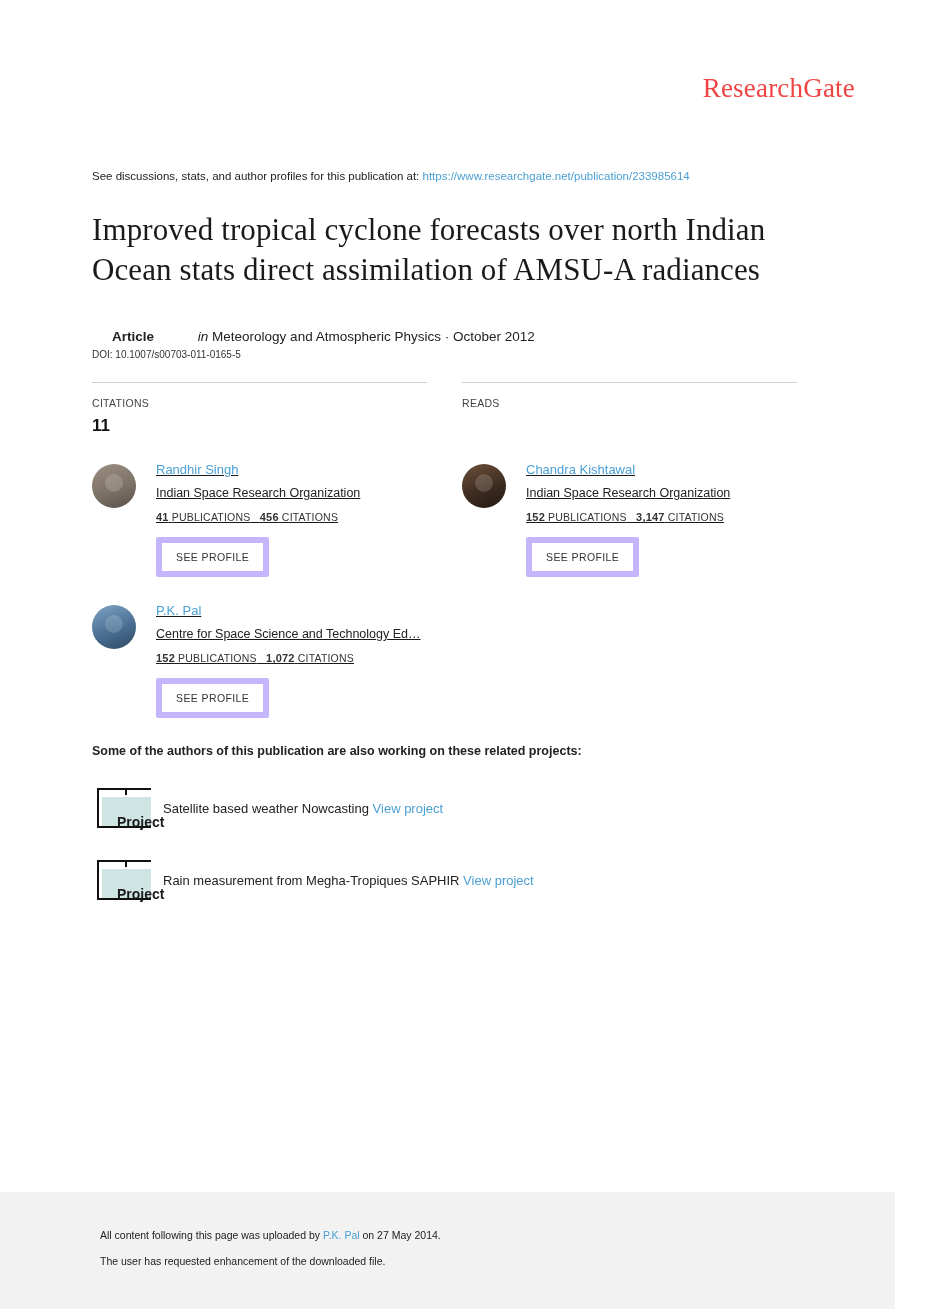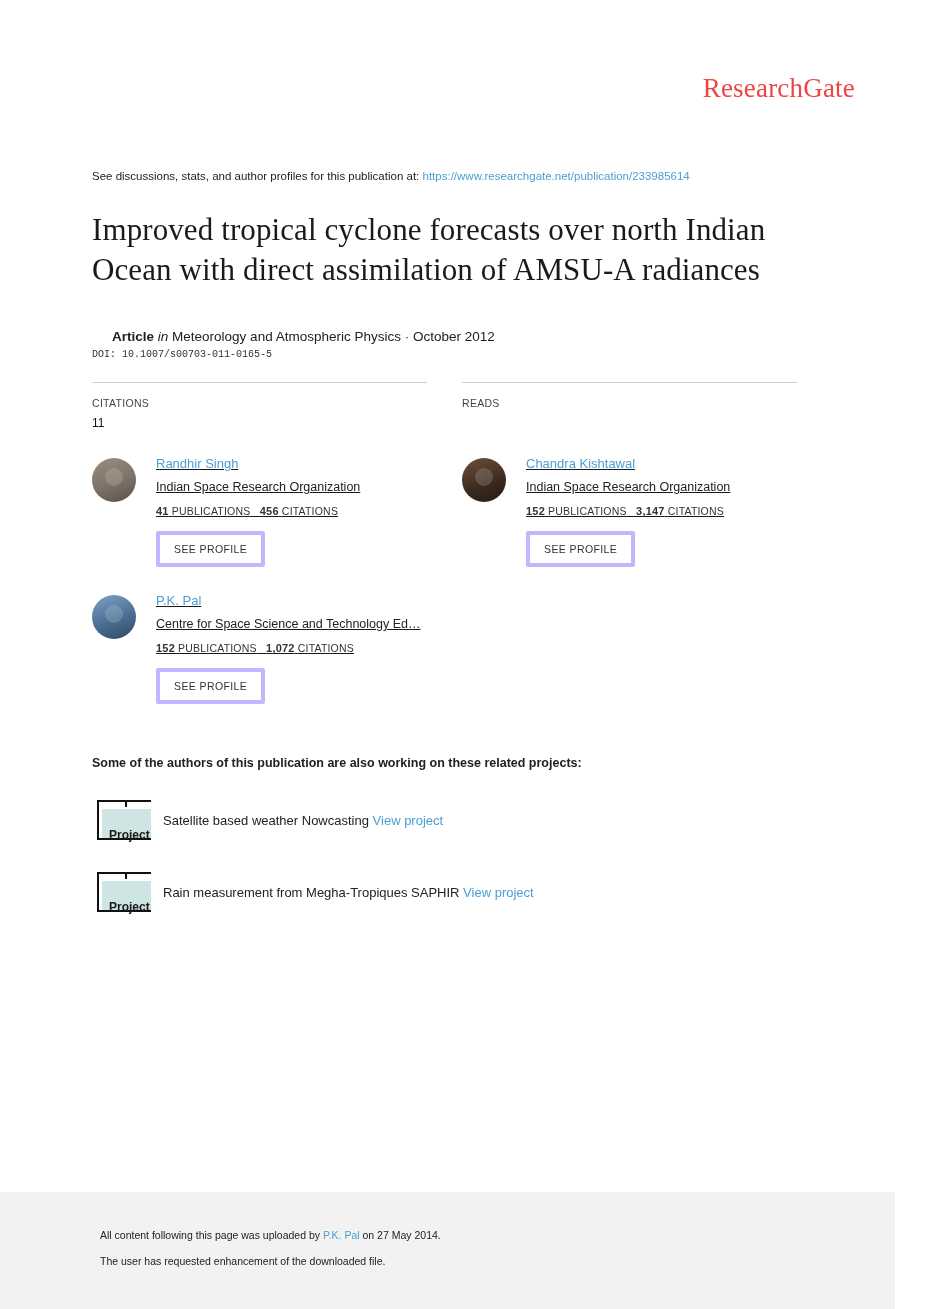--- a/index.html
+++ b/index.html
@@ -56,46 +56,46 @@
     margin: 0 0 40px 0;
     max-width: 740px;
     letter-spacing: 0.1px;
   }
   .article-line {
     font-size: 13.5px;
     color: #222;
     margin-bottom: 5px;
   }
   .article-line .bold { font-weight: bold; margin-left: 20px; }
-  .article-line .ital { font-style: italic; }
+  .article-line .ital { font-style: italic; margin-left: 40px; }
   .doi-line {
     font-size: 10px;
     color: #333;
     margin-bottom: 22px;
-    font-family: Liberation Mono, monospace;
   }
   .metrics {
     display: flex;
     margin-bottom: 26px;
   }
   .metric {
     width: 335px;
     margin-right: 35px;
     border-top: 1px solid #cfcfcf;
     padding-top: 14px;
   }
   .metric-label {
     font-size: 10.5px;
     color: #444;
     letter-spacing: 0.3px;
     margin-bottom: 7px;
   }
   .metric-value {
-    font-size: 12px;
+    font-size: 17px;
     color: #111;
+    font-weight: bold;
   }
   .authors-heading {
     font-size: 12.5px;
     color: #222;
     margin-bottom: 18px;
   }
   .authors-heading .bold { font-weight: bold; }
   .authors-grid {
     display: flex;
     flex-wrap: wrap;
@@ -147,33 +147,32 @@
   }
   .author-stats {
     font-size: 10.5px;
     color: #333;
     margin-bottom: 14px;
     letter-spacing: 0.2px;
   }
   .author-stats .num { font-weight: bold; font-size: 11px; }
   .see-profile {
     display: inline-block;
-    border: 4px solid #c4b5fd;
+    border: 6px solid #c4b5fd;
     background: #fff;
     color: #333;
     font-size: 10.5px;
     letter-spacing: 0.4px;
     padding: 8px 14px;
     border-radius: 2px;
   }
   .projects-heading {
     font-size: 12.5px;
     font-weight: bold;
     color: #222;
-    margin-top: 26px;
     margin-bottom: 30px;
   }
   .project-row {
     display: flex;
     align-items: center;
     margin-bottom: 32px;
   }
   .project-icon {
     position: relative;
     width: 54px;
@@ -204,23 +203,23 @@
   .project-icon .folder-body {
     position: absolute;
     left: 5px;
     top: 9px;
     width: 49px;
     height: 31px;
     background: #cfe5e3;
   }
   .project-icon .folder-label {
     position: absolute;
-    left: 12px;
+    left: 20px;
     bottom: -2px;
-    font-size: 12px;
+    font-size: 14px;
     color: #1a1a1a;
     font-weight: bold;
   }
   .project-text {
     font-size: 13px;
     color: #222;
   }
   .project-text a {
     color: #4a9fd4;
     text-decoration: none;
@@ -253,21 +252,21 @@
 
   <div class="rg-logo">ResearchGate</div>
 
   <div class="content">
 
     <div class="discussions-line">
       <span>See discussions, stats, and author profiles for this publication at:</span>
       <a href="#">https://www.researchgate.net/publication/233985614</a>
     </div>
 
-    <h1 class="title">Improved tropical cyclone forecasts over north Indian Ocean with direct assimilation of AMSU-A radiances</h1>
+    <h1 class="title">Improved tropical cyclone forecasts over north Indian Ocean stats direct assimilation of AMSU-A radiances</h1>
 
     <div class="article-line">
       <span class="bold">Article</span>
       <span class="ital">in</span>
       <span>Meteorology and Atmospheric Physics · October 2012</span>
     </div>
     <div class="doi-line">DOI: 10.1007/s00703-011-0165-5</div>
 
     <div class="metrics">
       <div class="metric">

